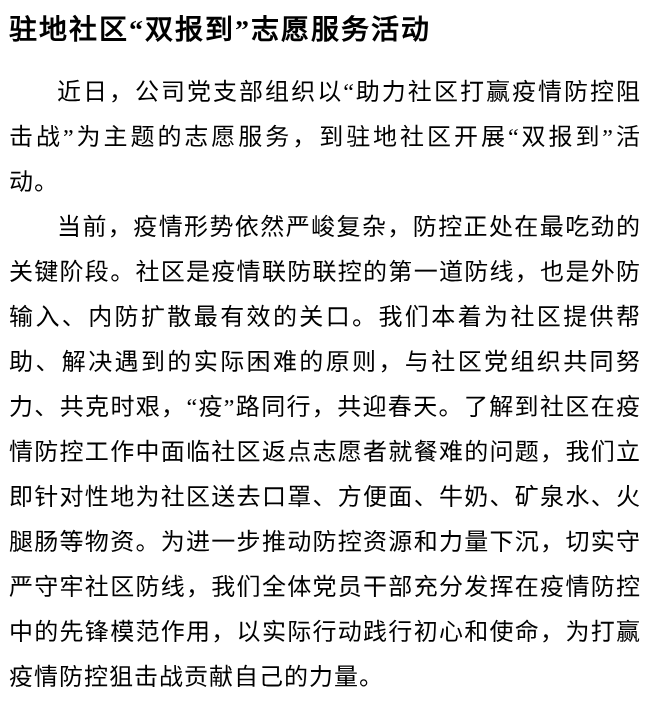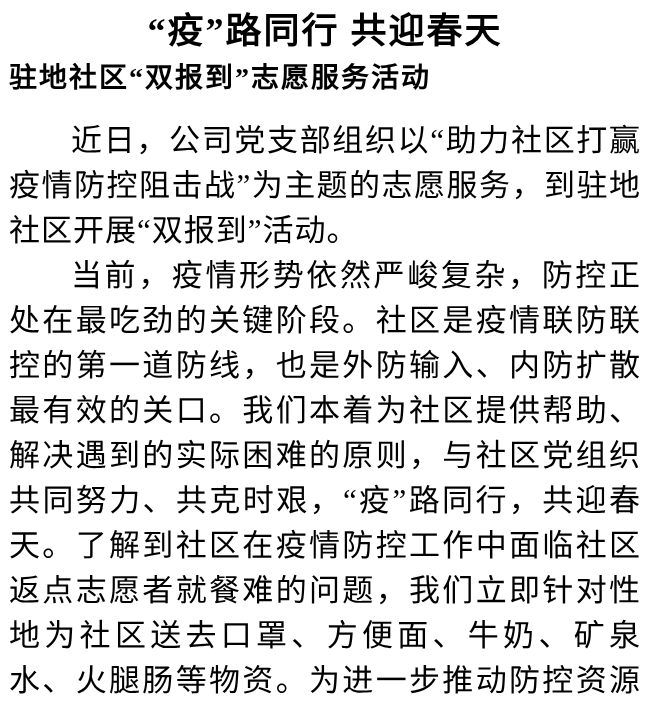--- a/index.html
+++ b/index.html
@@ -37,33 +37,32 @@
     line-height: 36px;
     font-weight: 700;
     letter-spacing: 2px;
     white-space: nowrap;
   }
   .doc-body {
     margin-top: 22px;
   }
   .doc-body p {
     margin: 0;
-    font-size: 31px;
+    font-size: 24px;
     line-height: 45px;
     font-weight: 400;
     text-align: justify;
     text-justify: inter-ideograph;
     text-indent: 2em;
     letter-spacing: 1px;
     word-break: break-all;
   }
 </style>
 </head>
 <body>
 
 <div class="page">
-  <h1 class="doc-title">“疫”路同行 共迎春天</h1>
   <h2 class="doc-subtitle">驻地社区“双报到”志愿服务活动</h2>
   <div class="doc-body">
     <p>近日，公司党支部组织以“助力社区打赢疫情防控阻击战”为主题的志愿服务，到驻地社区开展“双报到”活动。</p>
     <p>当前，疫情形势依然严峻复杂，防控正处在最吃劲的关键阶段。社区是疫情联防联控的第一道防线，也是外防输入、内防扩散最有效的关口。我们本着为社区提供帮助、解决遇到的实际困难的原则，与社区党组织共同努力、共克时艰，“疫”路同行，共迎春天。了解到社区在疫情防控工作中面临社区返点志愿者就餐难的问题，我们立即针对性地为社区送去口罩、方便面、牛奶、矿泉水、火腿肠等物资。为进一步推动防控资源和力量下沉，切实守严守牢社区防线，我们全体党员干部充分发挥在疫情防控中的先锋模范作用，以实际行动践行初心和使命，为打赢疫情防控狙击战贡献自己的力量。</p>
   </div>
 </div>
 
 </body></html>

